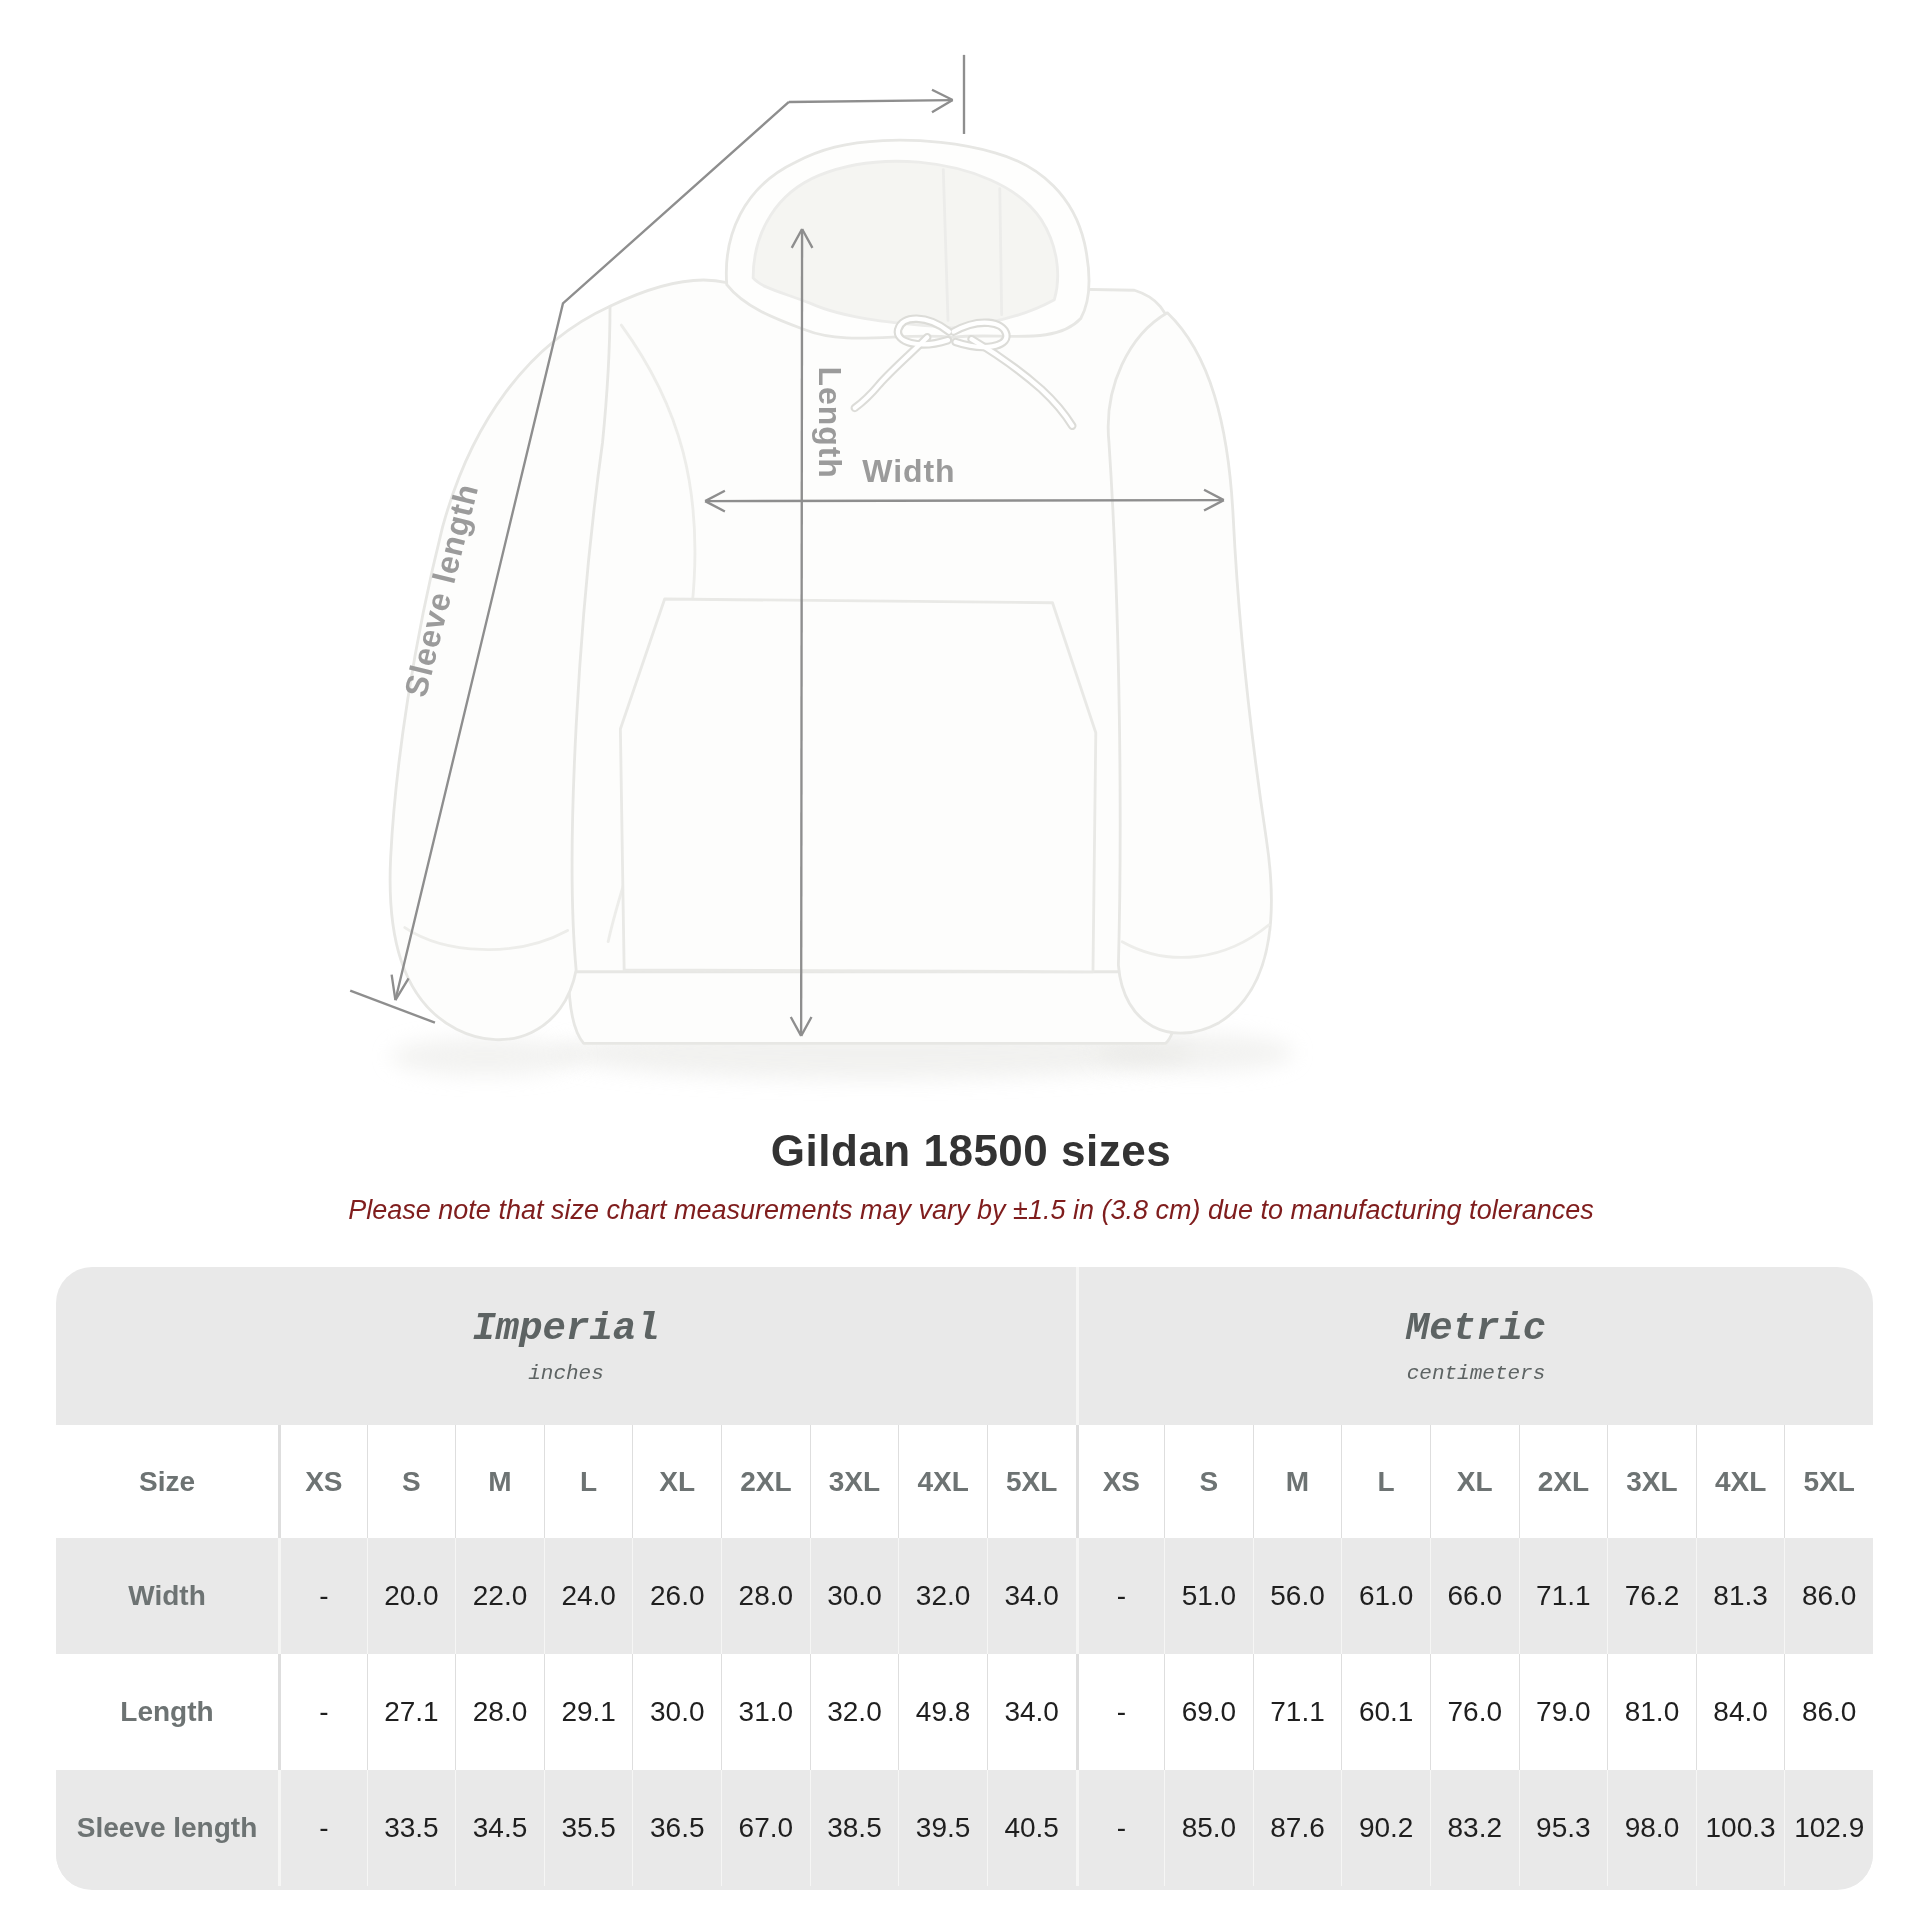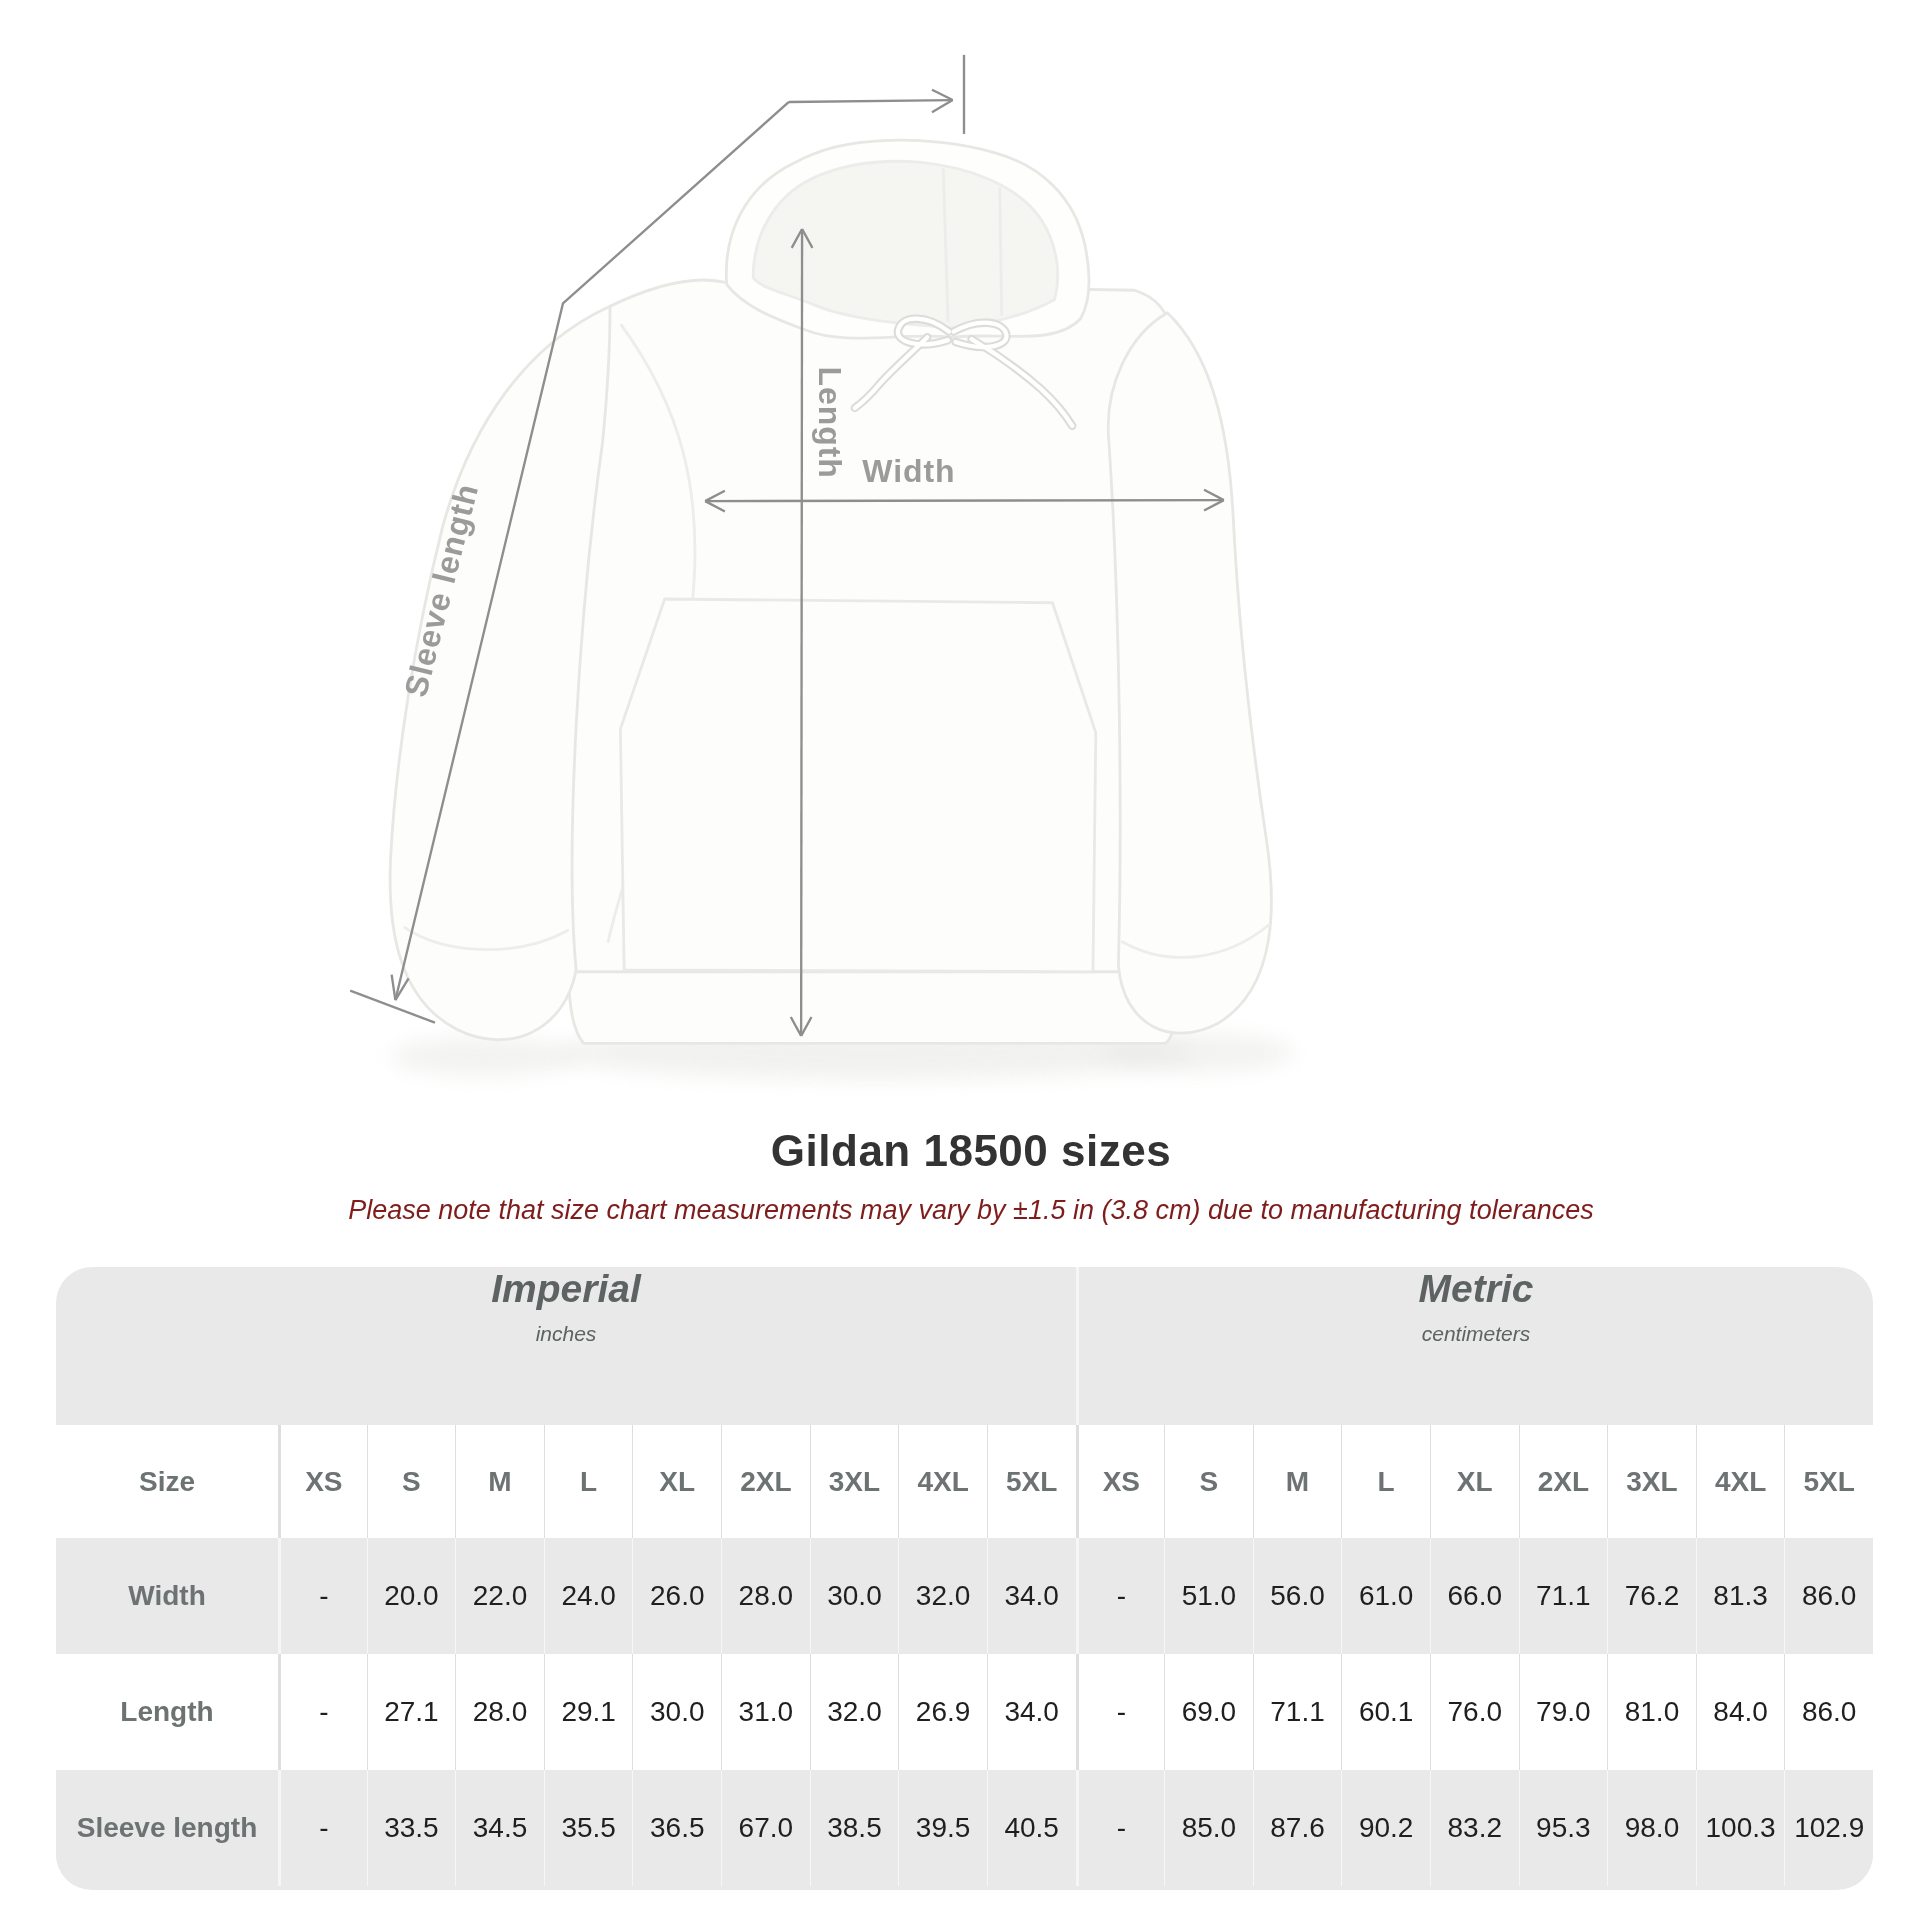--- a/index.html
+++ b/index.html
@@ -12,21 +12,21 @@
   
   .heading{position:absolute;left:7px;top:1126px;width:1928px;text-align:center;}
   .heading .title{font-size:44px;font-weight:bold;color:#333333;letter-spacing:0.5px;}
   .heading .note{margin-top:19px;font-size:27px;font-style:italic;color:#7f1d1d;}
   
   .panel{
     position:absolute;left:56px;top:1267px;width:1817px;height:623px;
     background:#e9e9e9;border-radius:36px;overflow:hidden;
   }
   .section-row{display:flex;height:158px;}
-  .section{display:flex;flex-direction:column;align-items:center;justify-content:flex-start;}
+  .section{display:flex;flex-direction:column;align-items:center;justify-content:center;font-family:Liberation Mono, monospace;}
   .section.imperial{width:1020px;}
   .section.metric{flex:1;border-left:3.8px solid #f6f6f5;}
   .sec-name{font-size:39px;font-weight:bold;font-style:italic;color:#5d6363;}
   .sec-unit{margin-top:11.3px;font-size:21px;font-style:italic;color:#5d6363;}
   .size-table{display:grid;grid-template-columns:222px repeat(18,1fr);}
   .cell{
     display:flex;align-items:center;justify-content:center;
     font-size:28px;color:#1f1f1f;border-left:1.9px solid var(--sep);
   }
   .c-size{border-left:none;}
@@ -226,21 +226,21 @@
         <div class="cell r-gray">81.3</div>
         <div class="cell r-gray">86.0</div>
         <div class="cell rlabel c-size r-white">Length</div>
         <div class="cell r-white c-sep">-</div>
         <div class="cell r-white">27.1</div>
         <div class="cell r-white">28.0</div>
         <div class="cell r-white">29.1</div>
         <div class="cell r-white">30.0</div>
         <div class="cell r-white">31.0</div>
         <div class="cell r-white">32.0</div>
-        <div class="cell r-white">26.9</div>
+        <div class="cell r-white">49.8</div>
         <div class="cell r-white">34.0</div>
         <div class="cell r-white c-sep">-</div>
         <div class="cell r-white">69.0</div>
         <div class="cell r-white">71.1</div>
         <div class="cell r-white">60.1</div>
         <div class="cell r-white">76.0</div>
         <div class="cell r-white">79.0</div>
         <div class="cell r-white">81.0</div>
         <div class="cell r-white">84.0</div>
         <div class="cell r-white">86.0</div>

